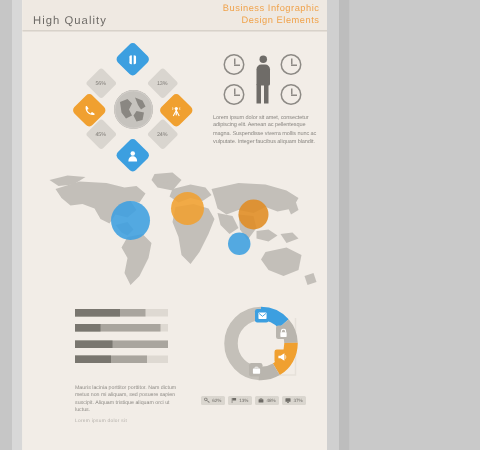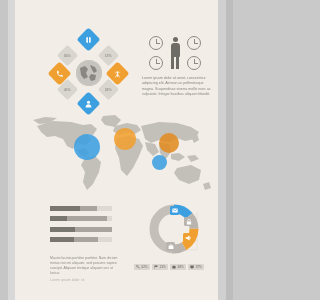--- a/index.html
+++ b/index.html
@@ -248,20 +248,27 @@
   }
   .leg-dot svg { display:block; }
   .leg-txt { font-size: 3.1px; color: #6f6c67; letter-spacing:-0.05px; }
 </style>
 </head>
 <body>
 
 <div id="poster">
   <div class="page">
 
+    <div class="header">
+      <div class="header-title">High Quality</div>
+      <div class="header-sub">
+        <div>Business Infographic</div>
+        <div>Design Elements</div>
+      </div>
+    </div>
 
     <div class="cluster">
 
       <div class="globe">
         <svg width="26" height="26" viewBox="0 0 26 26">
           <circle cx="13" cy="13" r="13" fill="#c6c3be"></circle>
           <path d="M4 8 L9 6 L12 9 L10 13 L12 17 L8 19 L5 15 Z" fill="#8a8782"></path>
           <path d="M14 5 L19 7 L21 11 L18 13 L16 10 Z" fill="#8a8782"></path>
           <path d="M15 14 L20 15 L19 20 L15 21 L13 17 Z" fill="#8a8782"></path>
           <circle cx="13" cy="13" r="12.4" fill="none" stroke="#d5d2cd" stroke-width="0.5"></circle>

